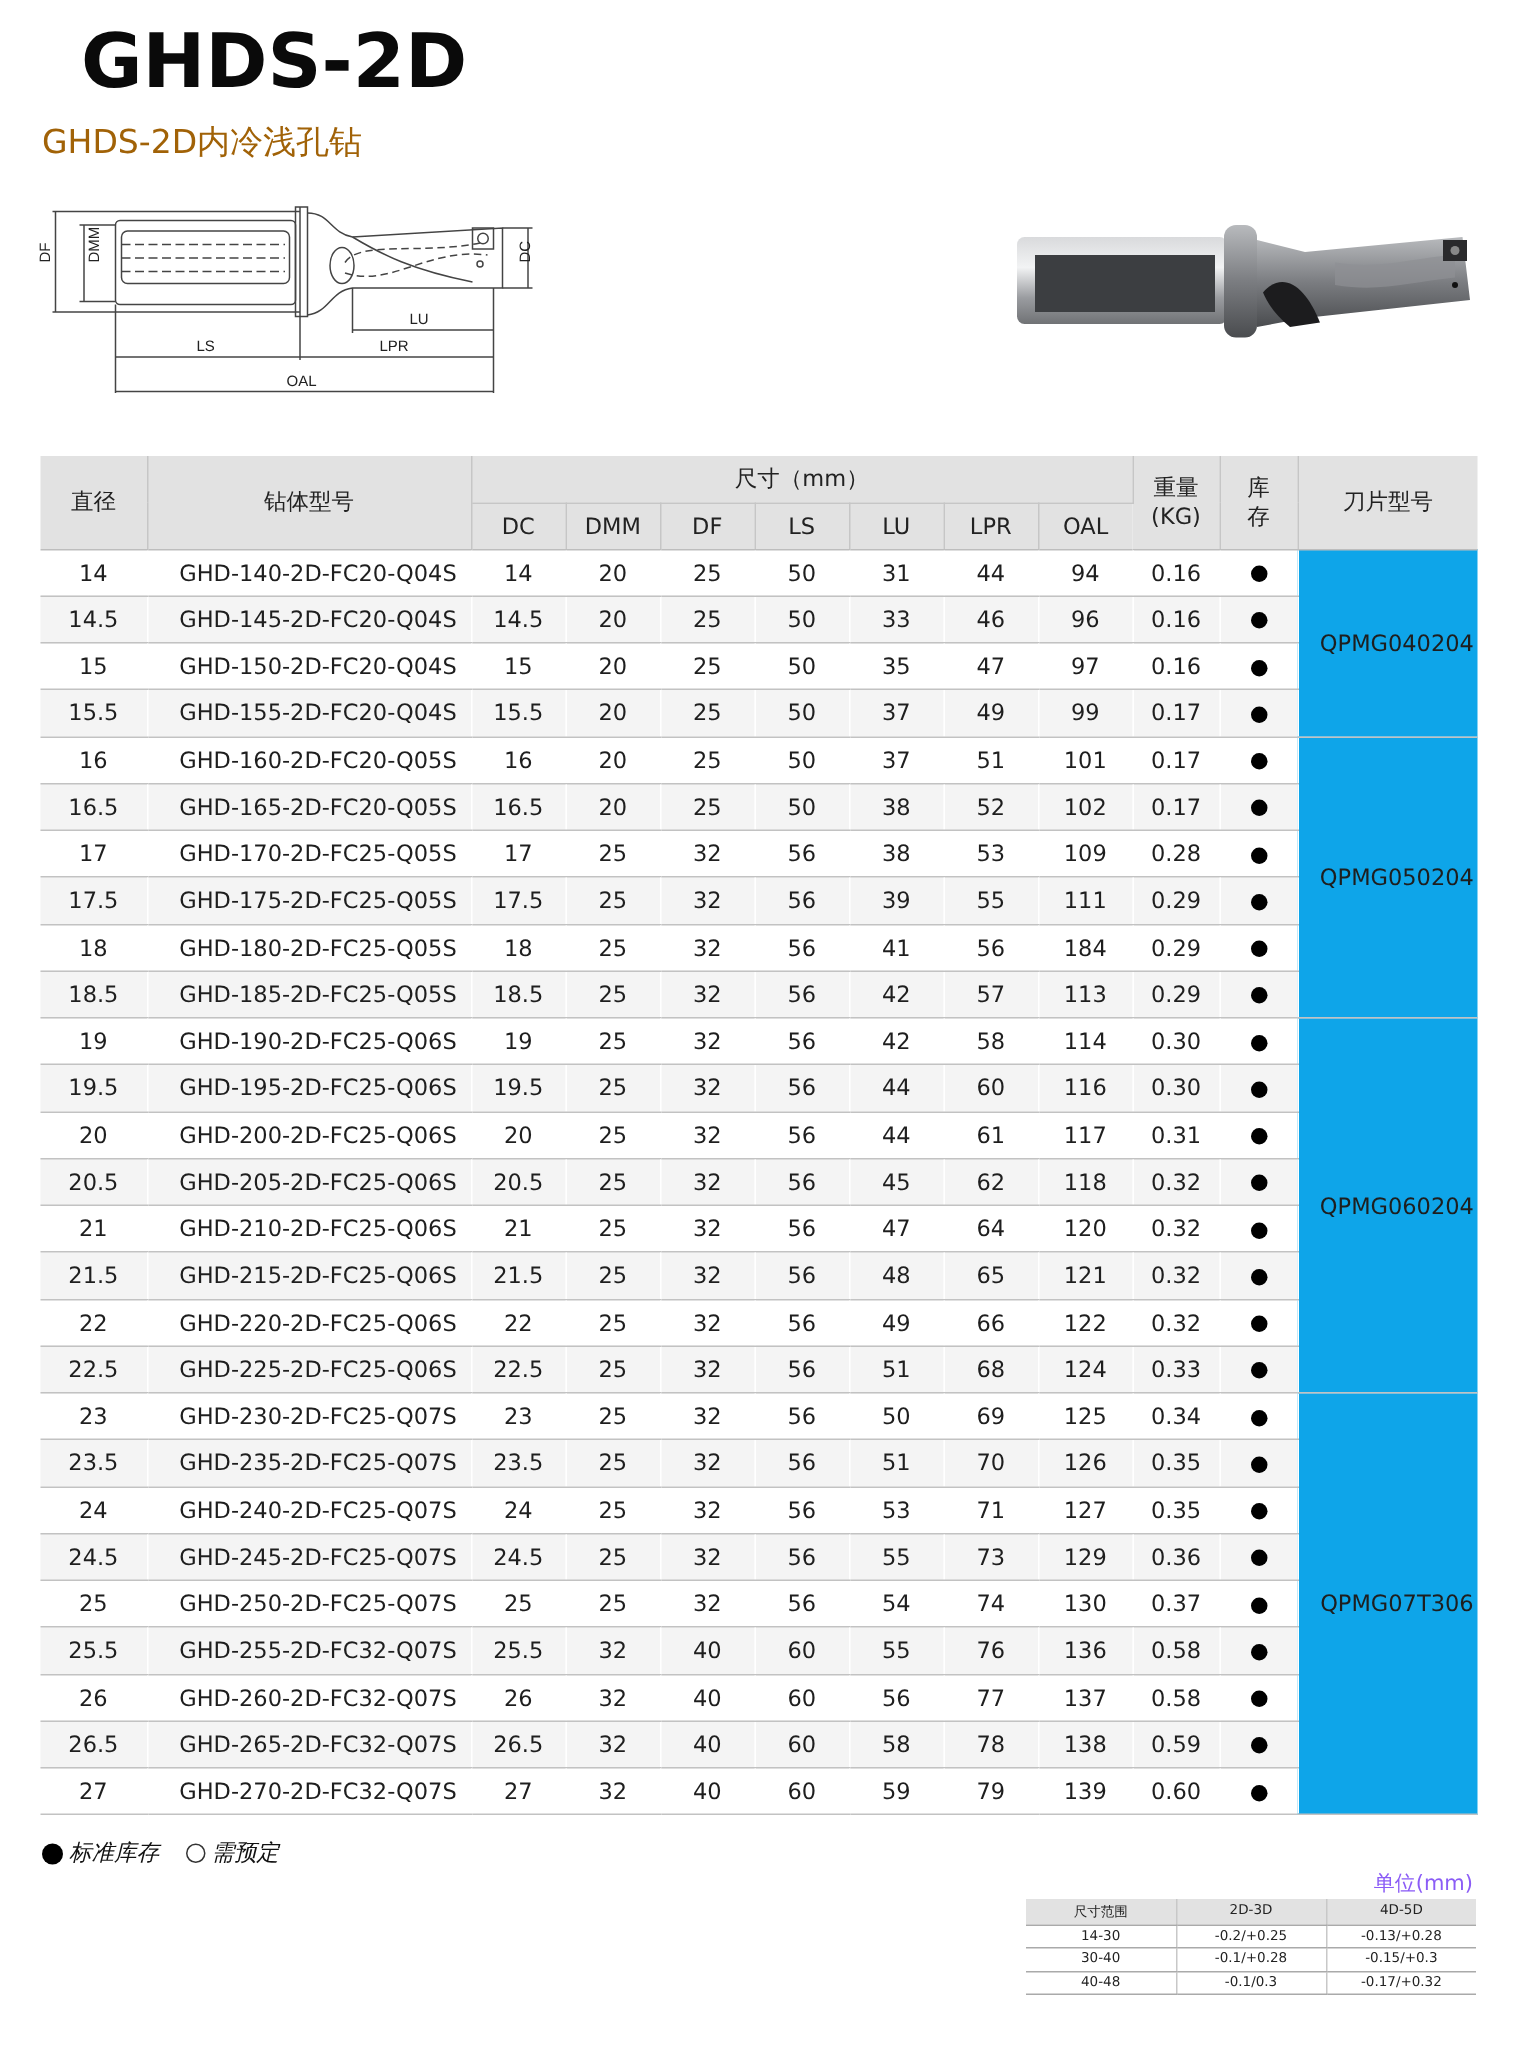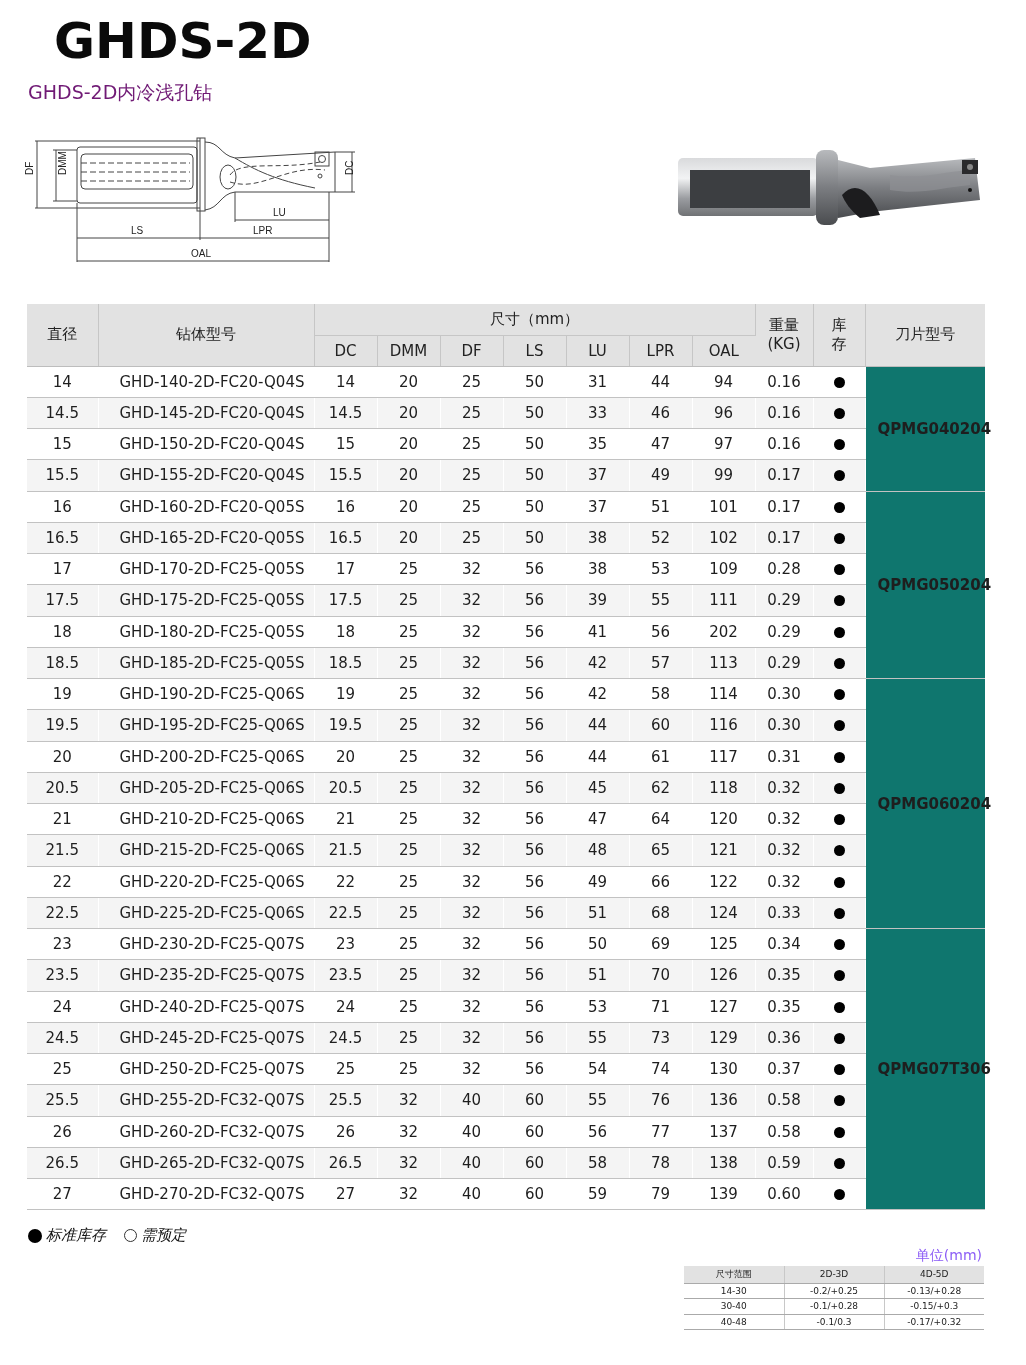--- a/index.html
+++ b/index.html
@@ -1,33 +1,33 @@
 <!DOCTYPE html>
 <html><head>
 <meta charset="utf-8">
 <style>
   * { box-sizing: border-box; margin: 0; padding: 0; }
   html, body { width: 1026px; height: 1365px; background: #ffffff; overflow: hidden; }
   body { position: relative; font-family: "DejaVu Sans", "Liberation Sans", sans-serif; color: #1a1a1a; }
 
   .title { position: absolute; left: 28px; top: 14px; font-family: "DejaVu Sans", sans-serif; font-weight: bold; font-size: 50px; letter-spacing: 0px; color: #0a0a0a; line-height: 1.1; margin-left: 26px; }
-  .subtitle { position: absolute; left: 28px; top: 80px; font-size: 19px; color: #701a75; text-align: center; }
+  .subtitle { position: absolute; left: 28px; top: 80px; font-size: 22px; color: #a16207; text-align: center; }
 
   .diagram { position: absolute; left: 15px; top: 130px; width: 345px; height: 135px; }
   .photo { position: absolute; left: 670px; top: 140px; width: 320px; height: 95px; }
 
   table.spec { position: absolute; left: 27px; top: 304px; width: 958px; border-collapse: collapse; table-layout: fixed; font-size: 15px; }
   table.spec th { background: #e2e2e2; font-weight: normal; color: #222; text-align: center; border-right: 1px solid #c6c6c6; border-bottom: 1px solid #bdbdbd; font-size: 15px; }
   table.spec th:last-child { border-right: none; }
   table.spec thead tr.h1 th { height: 31px; }
   table.spec thead tr.h2 th { height: 31px; }
   table.spec th.group { border-bottom: 1px solid #c6c6c6; }
   table.spec td { height: 31.25px; text-align: center; border-bottom: 1.5px solid #c2c2c2; border-right: 1px solid #ffffff; color: #1e1e1e; white-space: nowrap; }
   table.spec tr.alt td.c { background: #f4f4f4; }
-  table.spec td.insert { background: #0f766e; text-align: right; padding-left: 12px; border-right: none; font-weight: bold; }
+  table.spec td.insert { background: #0ea5e9; text-align: center; padding-left: 12px; border-right: none; }
   table.spec td.model { text-align: left; padding-left: 21px; }
   .dot { display: inline-block; width: 11px; height: 11px; border-radius: 50%; background: #000; vertical-align: middle; }
   .ring { display: inline-block; width: 13px; height: 13px; border-radius: 50%; border: 1px solid #333; vertical-align: middle; }
 
   .legend { position: absolute; left: 28px; top: 1226px; font-size: 15px; color: #111; display: flex; align-items: center; gap: 4px; font-style: italic; }
   .legend .dot { width: 14px; height: 14px; }
   .legend .gap { width: 10px; }
   .unit { position: absolute; right: 44px; top: 1247px; font-size: 14px; color: #8b5cf6; }
 
   table.tol { position: absolute; left: 684px; top: 1266px; width: 300px; border-collapse: collapse; table-layout: fixed; font-size: 9px; color: #222; }
@@ -271,21 +271,21 @@
       </tr>
       <tr>
         <td class="c">18</td>
         <td class="c model">GHD-180-2D-FC25-Q05S</td>
         <td class="c">18</td>
         <td class="c">25</td>
         <td class="c">32</td>
         <td class="c">56</td>
         <td class="c">41</td>
         <td class="c">56</td>
-        <td class="c">202</td>
+        <td class="c">184</td>
         <td class="c">0.29</td>
         <td class="c"><span class="dot"></span></td>
       </tr>
       <tr class="alt">
         <td class="c">18.5</td>
         <td class="c model">GHD-185-2D-FC25-Q05S</td>
         <td class="c">18.5</td>
         <td class="c">25</td>
         <td class="c">32</td>
         <td class="c">56</td>

